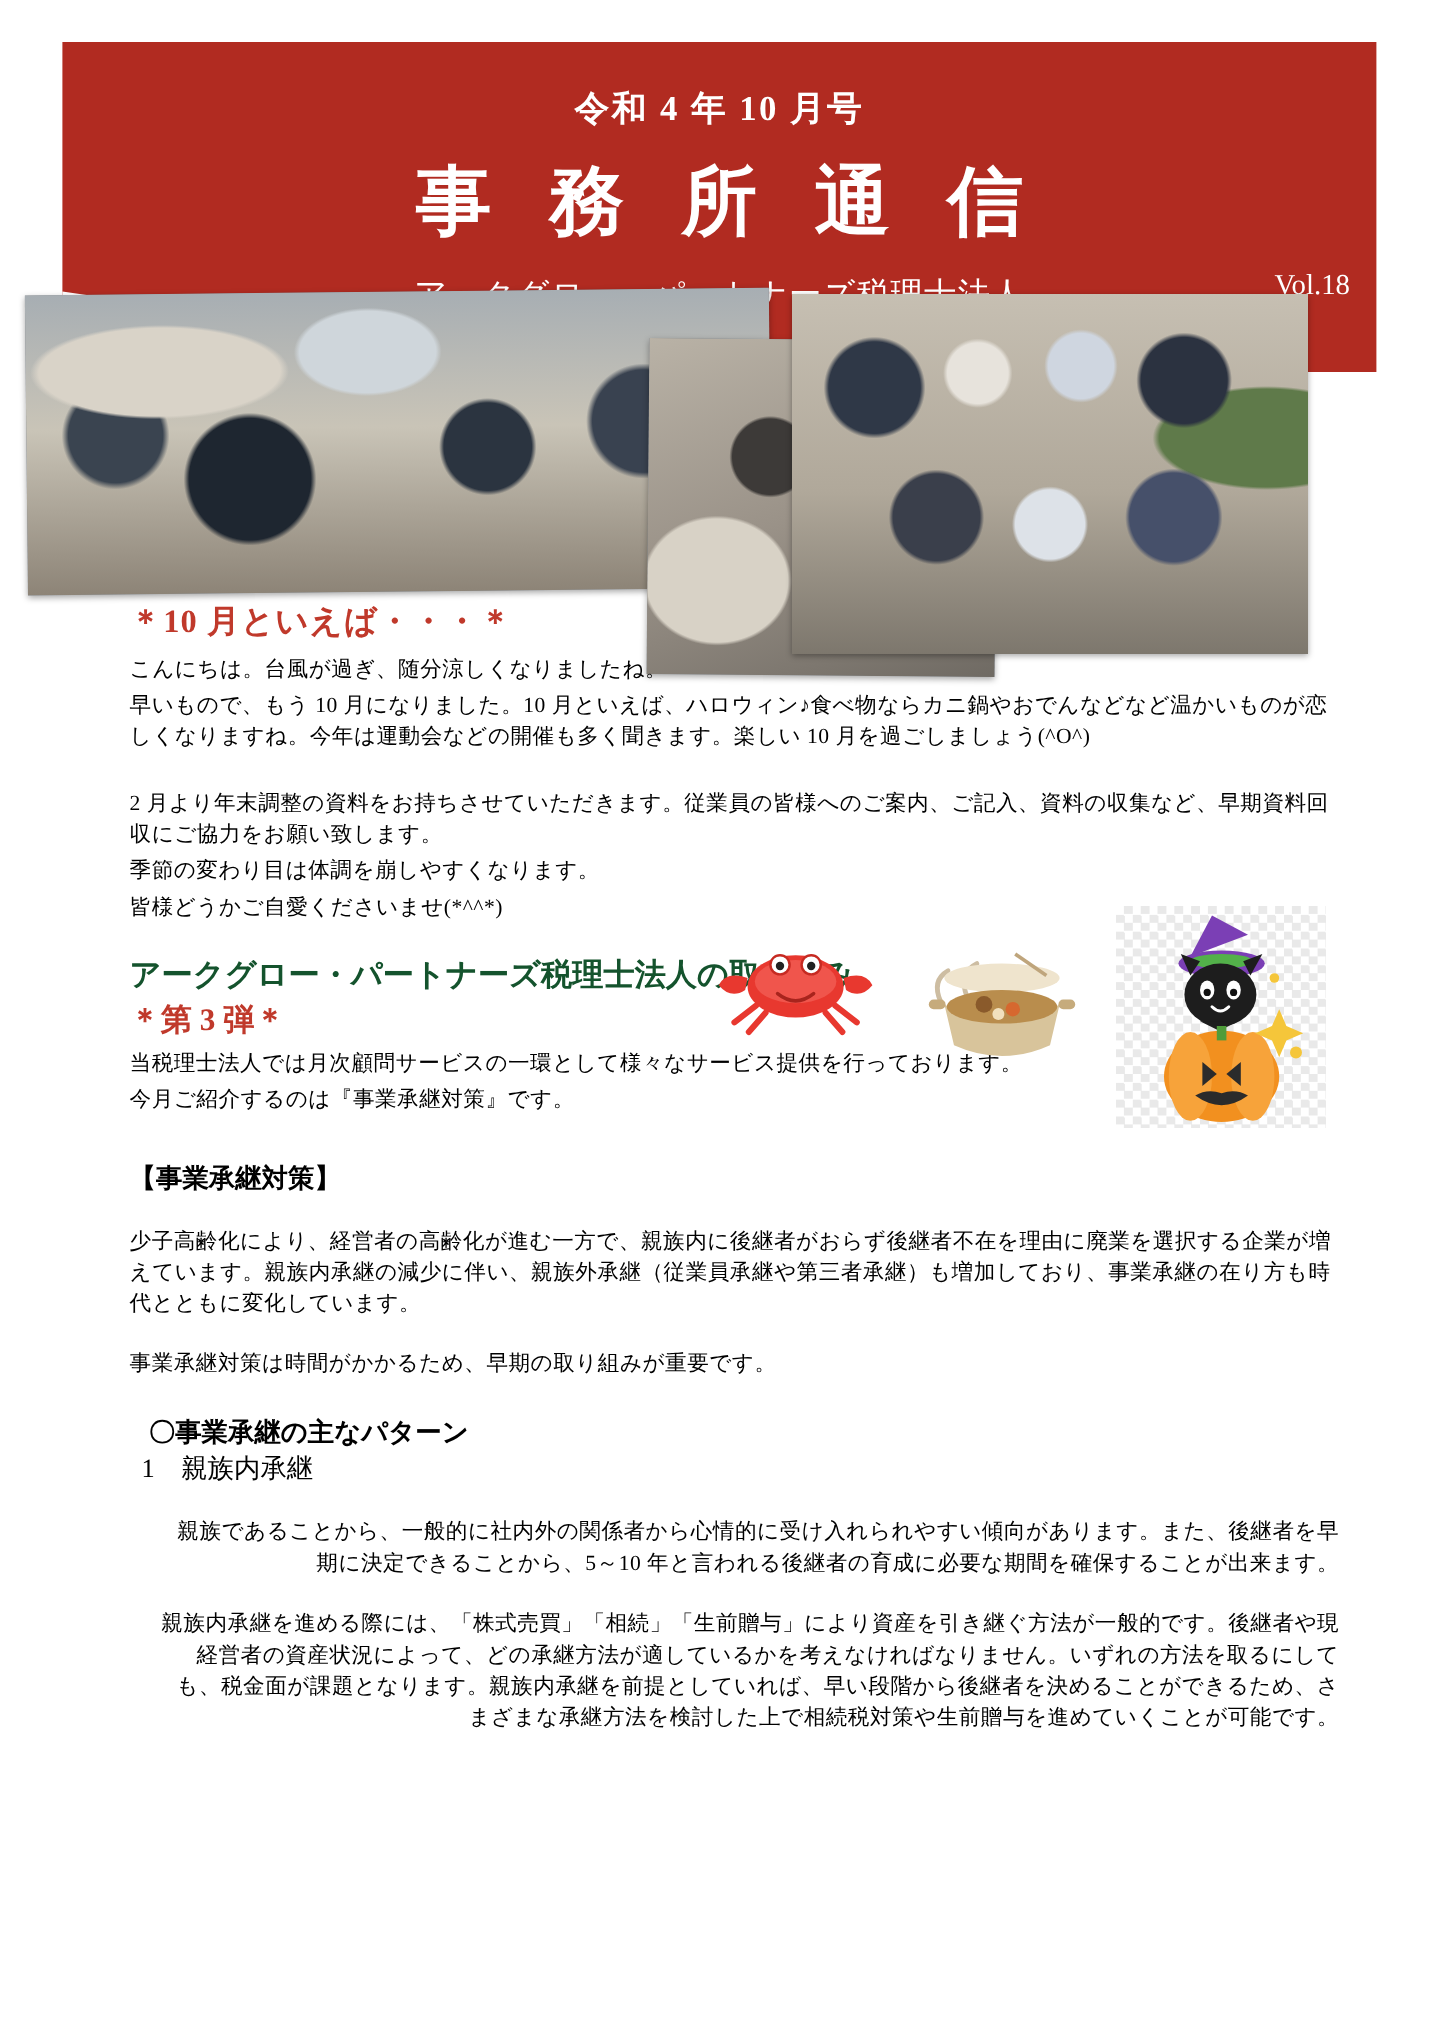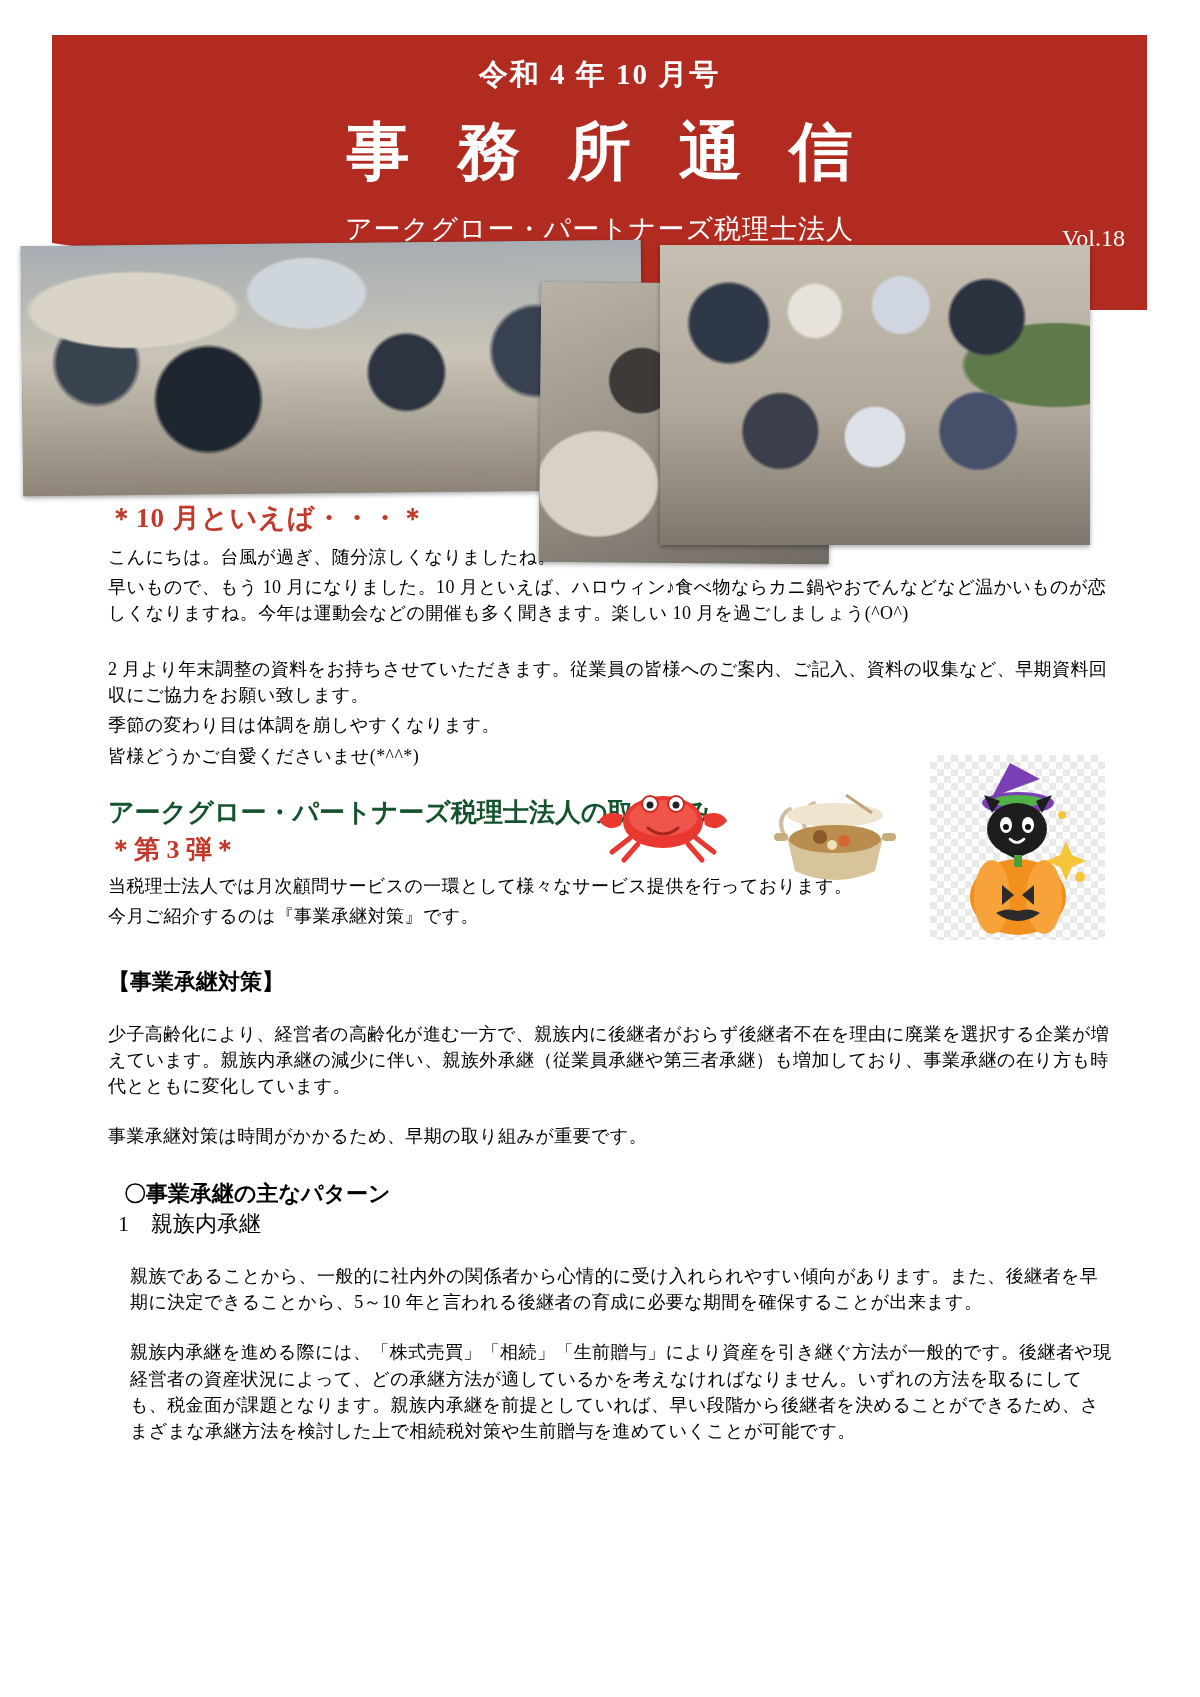--- a/index.html
+++ b/index.html
@@ -37,21 +37,21 @@
     border-left: 470px solid #ffffff;
     border-top: 68px solid transparent;
   }
   .header-inner {
     position: relative;
     z-index: 3;
     text-align: center;
     color: #ffffff;
   }
   .issue-date {
-    margin-top: 20px;
+    margin-top: 36px;
     font-size: 29px;
     letter-spacing: 2px;
     font-weight: bold;
     text-align: center;
   }
   .main-title {
     margin-top: 14px;
     font-size: 63px;
     font-weight: bold;
     letter-spacing: 16px;
@@ -184,20 +184,21 @@
     margin-left: 16px;
     font-weight: bold;
   }
   .list-num {
     font-size: 22px;
     margin-left: 10px;
   }
   .indent-para {
     margin-left: 22px;
     text-indent: 0;
+    text-align: right;
   }
 
   
   .illus {
     position: absolute;
     z-index: 4;
   }
   .illus-crab { left: 578px; top: 760px; width: 170px; height: 110px; }
   .illus-nabe  { left: 760px; top: 775px; width: 150px; height: 120px; }
   .illus-hw    { left: 930px; top: 755px; width: 175px; height: 185px;

